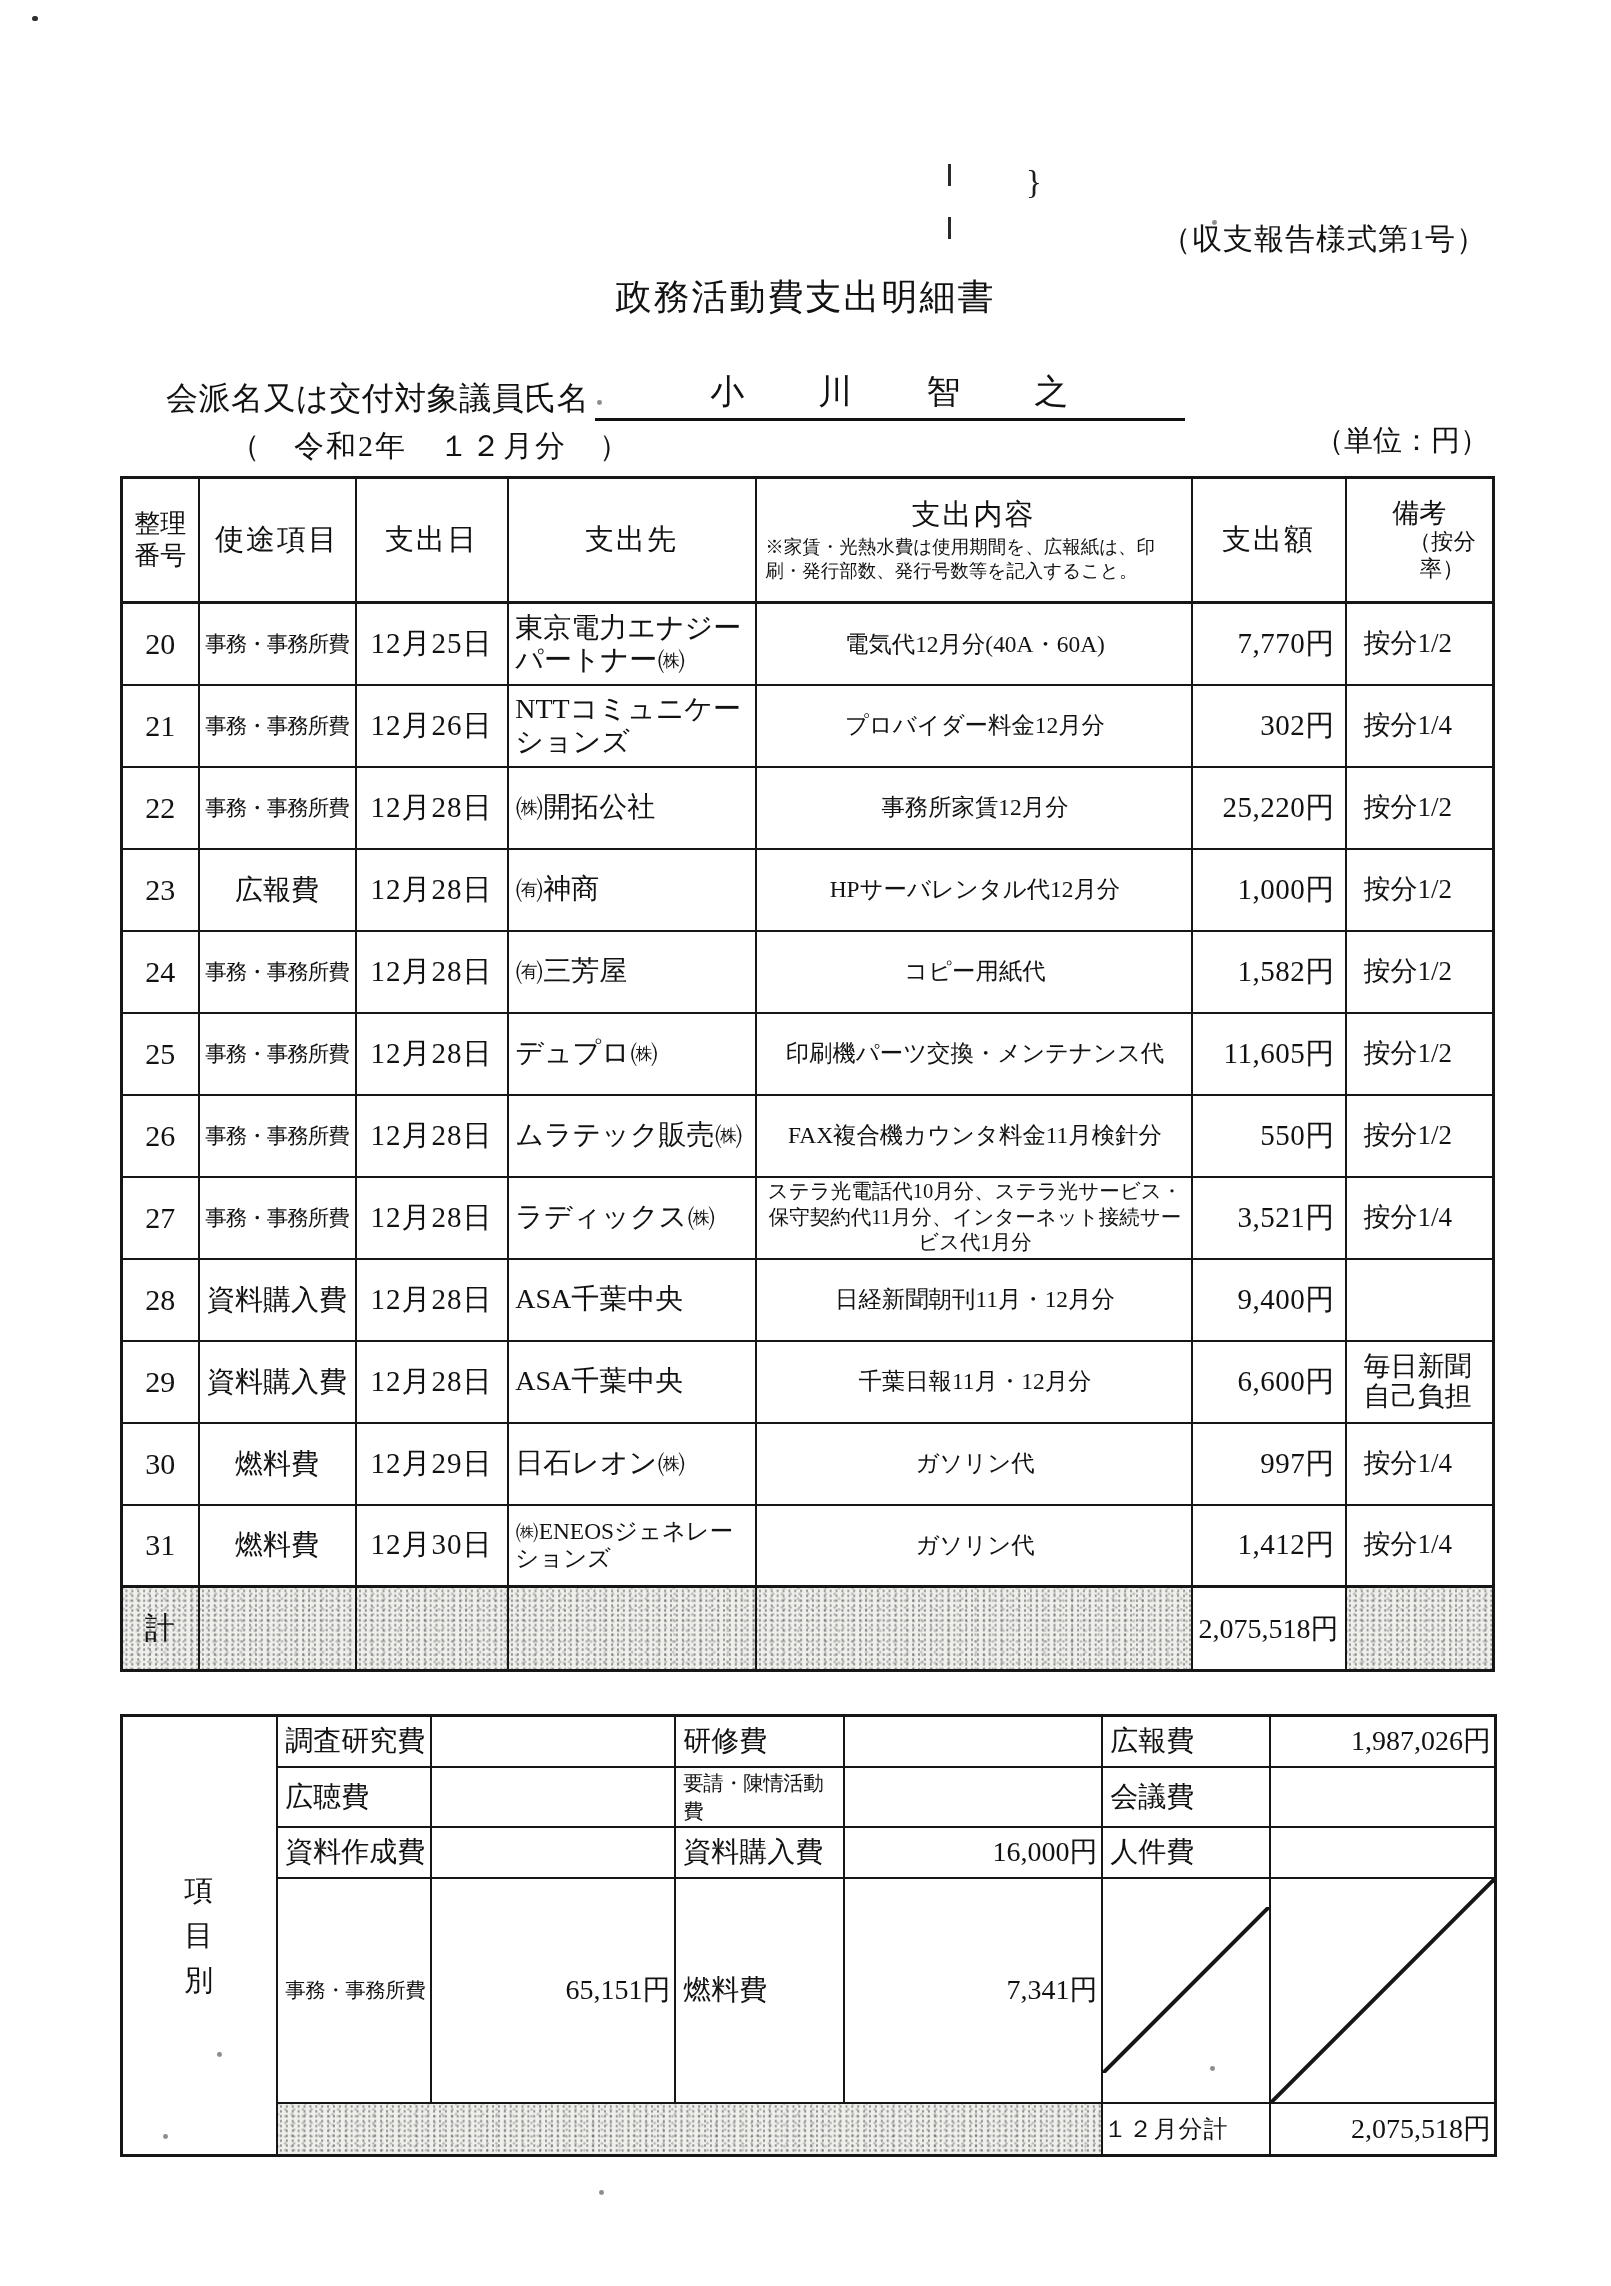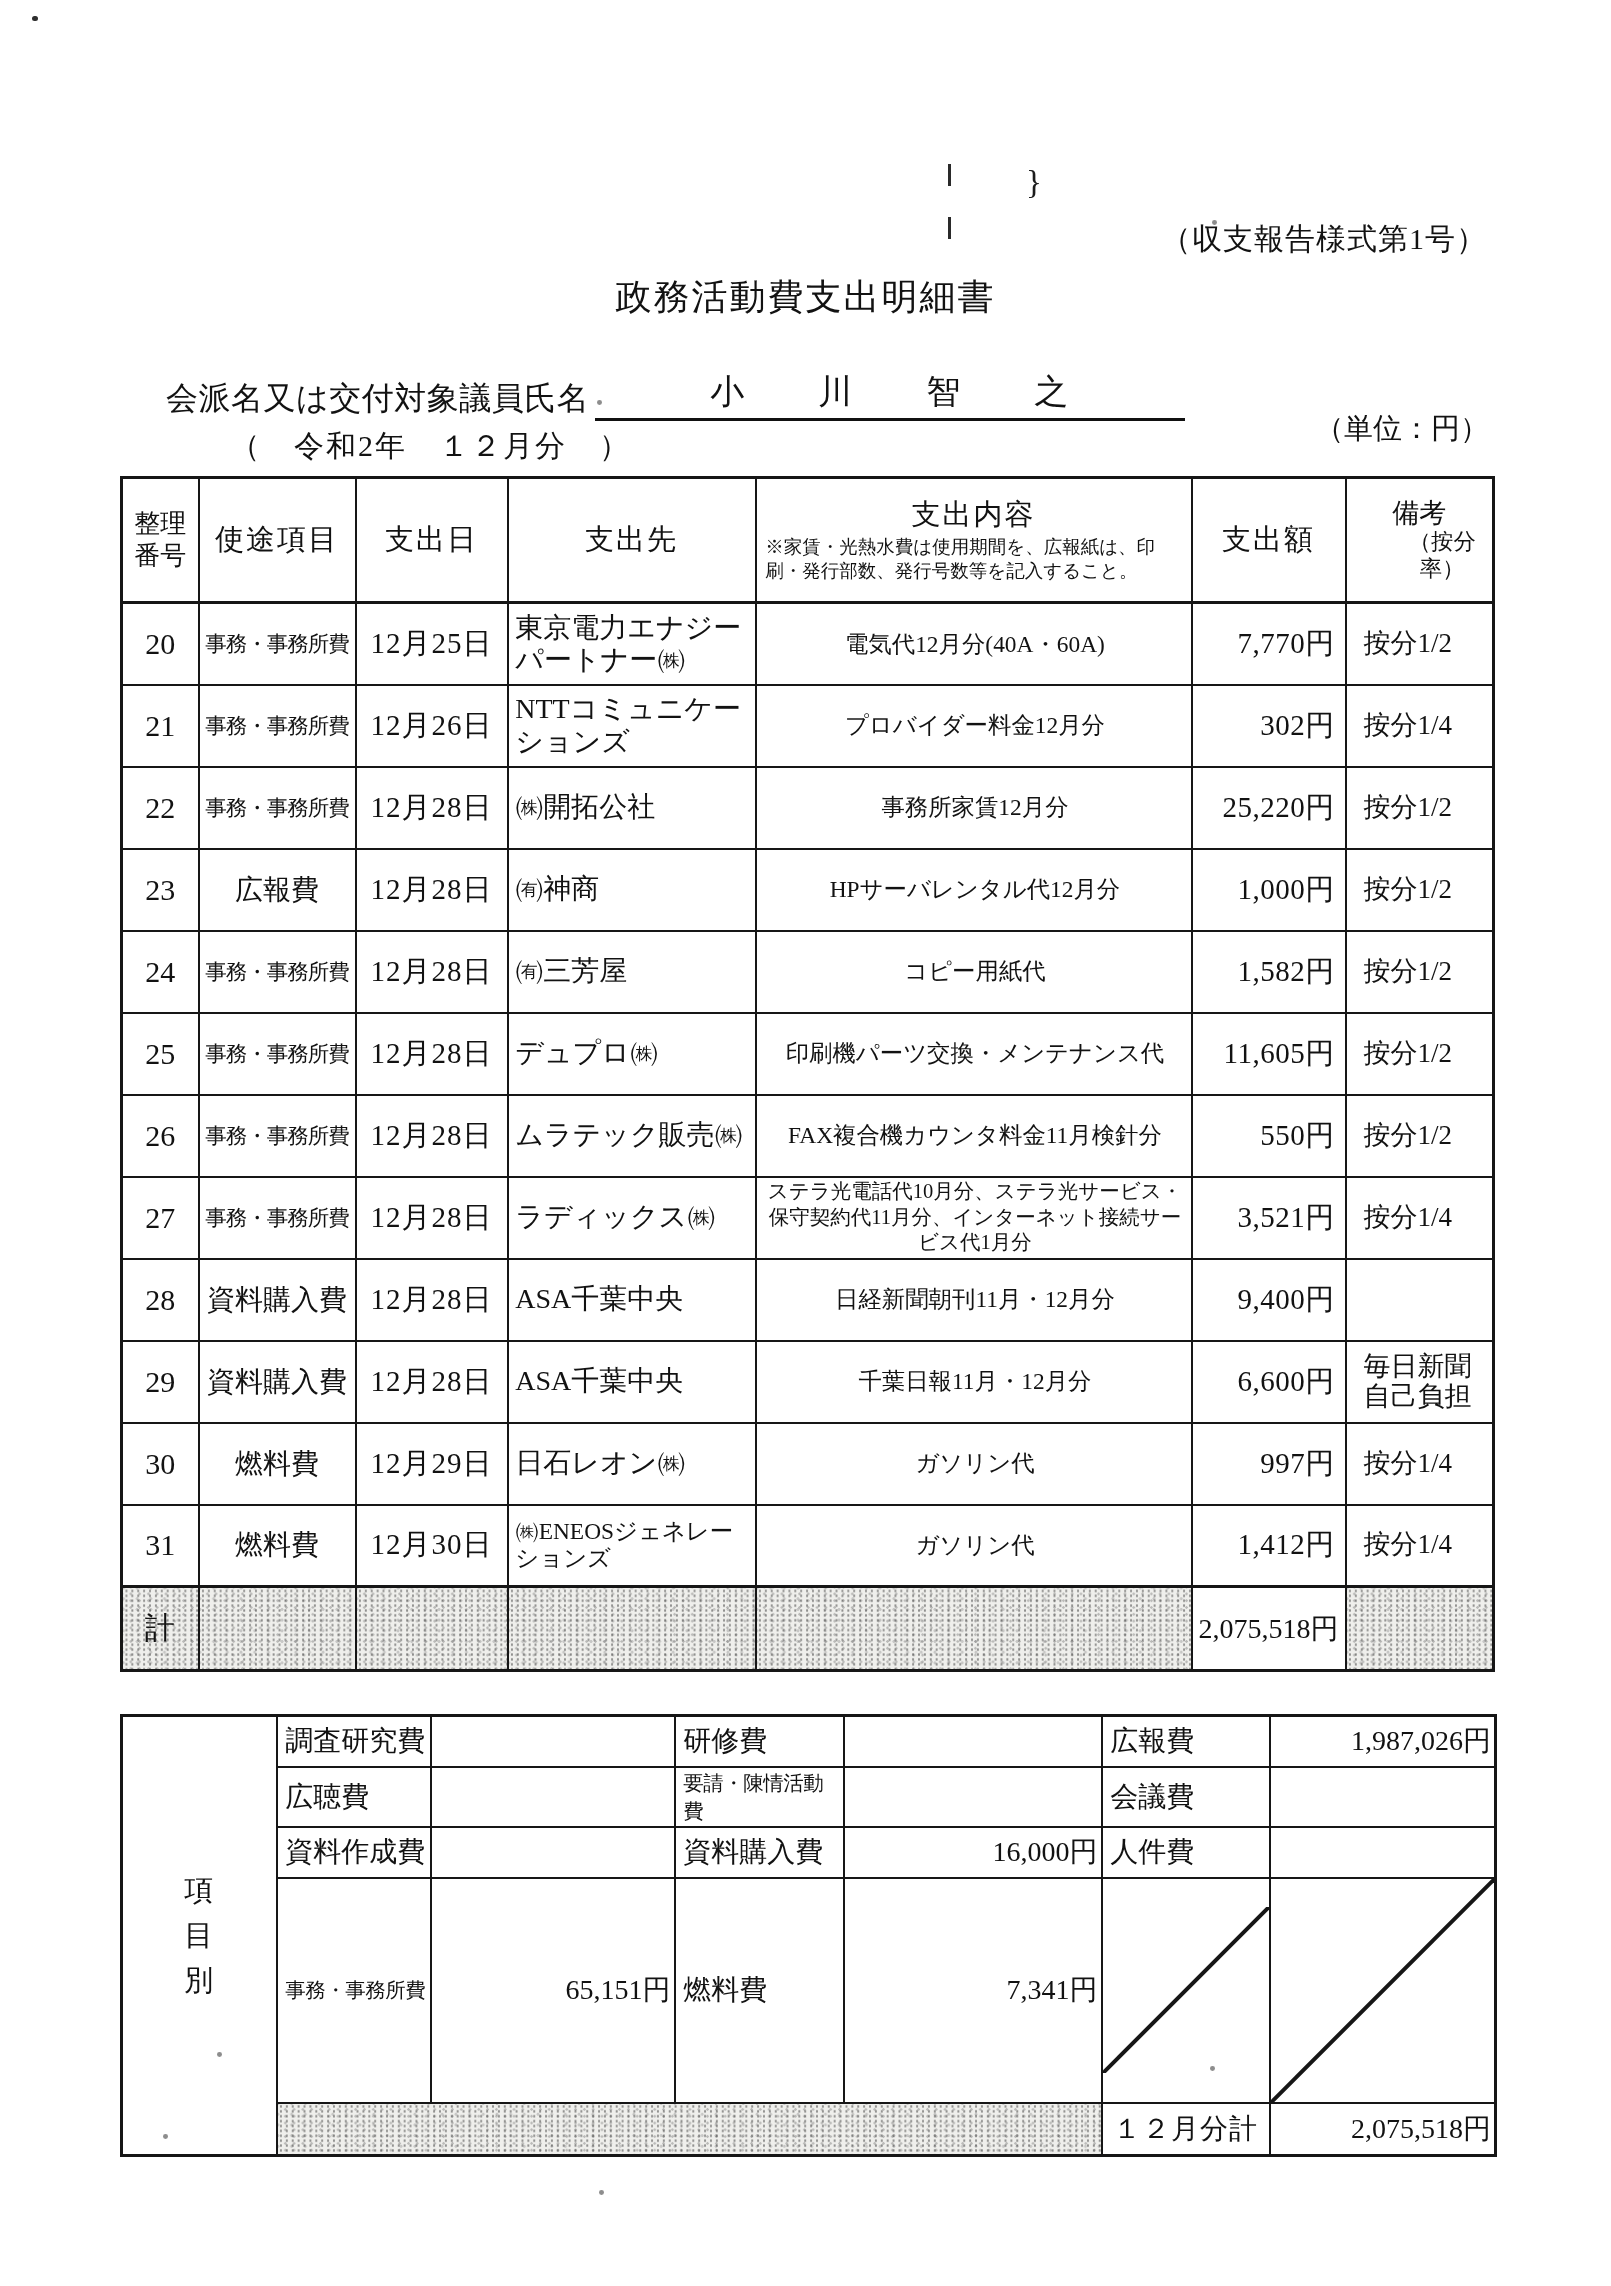--- a/index.html
+++ b/index.html
@@ -25,21 +25,21 @@
     position:absolute; left:166px; top:369px;
     display:flex; align-items:flex-end;
   }
   .name-label{ font-size:32px; letter-spacing:0.5px; }
   .name-value{
     display:inline-block; width:590px; margin-left:5.9px;
     border-bottom:3.9px solid #111; text-align:center;
     font-size:34px; padding-bottom:2.9px; letter-spacing:2px;
   }
   .period-line{ position:absolute; left:230px; top:426px; font-size:30px; letter-spacing:2px; }
-  .unit-note{ position:absolute; left:1315px; top:409px; font-size:29px; }
+  .unit-note{ position:absolute; left:1315px; top:421px; font-size:29px; }
 
   
   table{ border-collapse:collapse; table-layout:fixed; }
   td{ border:2.9px solid #161616; vertical-align:middle; overflow:hidden; }
   .main-table, .summary-table{ position:absolute; border:3.9px solid #161616; }
 
   
   .main-table{ left:120px; top:476px; width:1373px; }
   .main-table thead td{ text-align:center; border-bottom:3.9px solid #161616; }
   .hdr-no{ font-size:26px; line-height:1.25; }
@@ -78,21 +78,21 @@
 
   
   .summary-table{ left:120px; top:1714px; width:1374px; }
   .summary-table tr{ height:51px; }
   .summary-table tr.r4, .summary-table tr.r5{ height:52px; }
   td.vhead{ text-align:center; font-size:29px; }
   td.vhead .vchar{ line-height:1.55; letter-spacing:1px; }
   td.s-label{ text-align:left; font-size:28px; padding-left:7.8px; letter-spacing:0; }
   td.s-label.sm{ font-size:20.5px; letter-spacing:-0.5px; }
   td.s-value{ text-align:right; font-size:28px; padding-right:3px; }
-  td.s-total-label{ text-align:center; font-size:28px; letter-spacing:1px; }
+  td.s-total-label{ text-align:left; font-size:24px; letter-spacing:1px; }
   td.diag{ padding:0; }
   td.diag svg{ display:block; width:100%; height:100%; }
 
   
   .artifact{ position:absolute; color:#1c1c1c; }
   .tick{ width:2.9px; height:21.5px; background:#2a2a2a; }
   .dot{ width:5.9px; height:5.9px; border-radius:50%; background:#2f2f2f; }
   .dot.faint{ opacity:0.55; width:4.9px; height:4.9px; }
   .brace{ font-size:33px; }
 </style>

